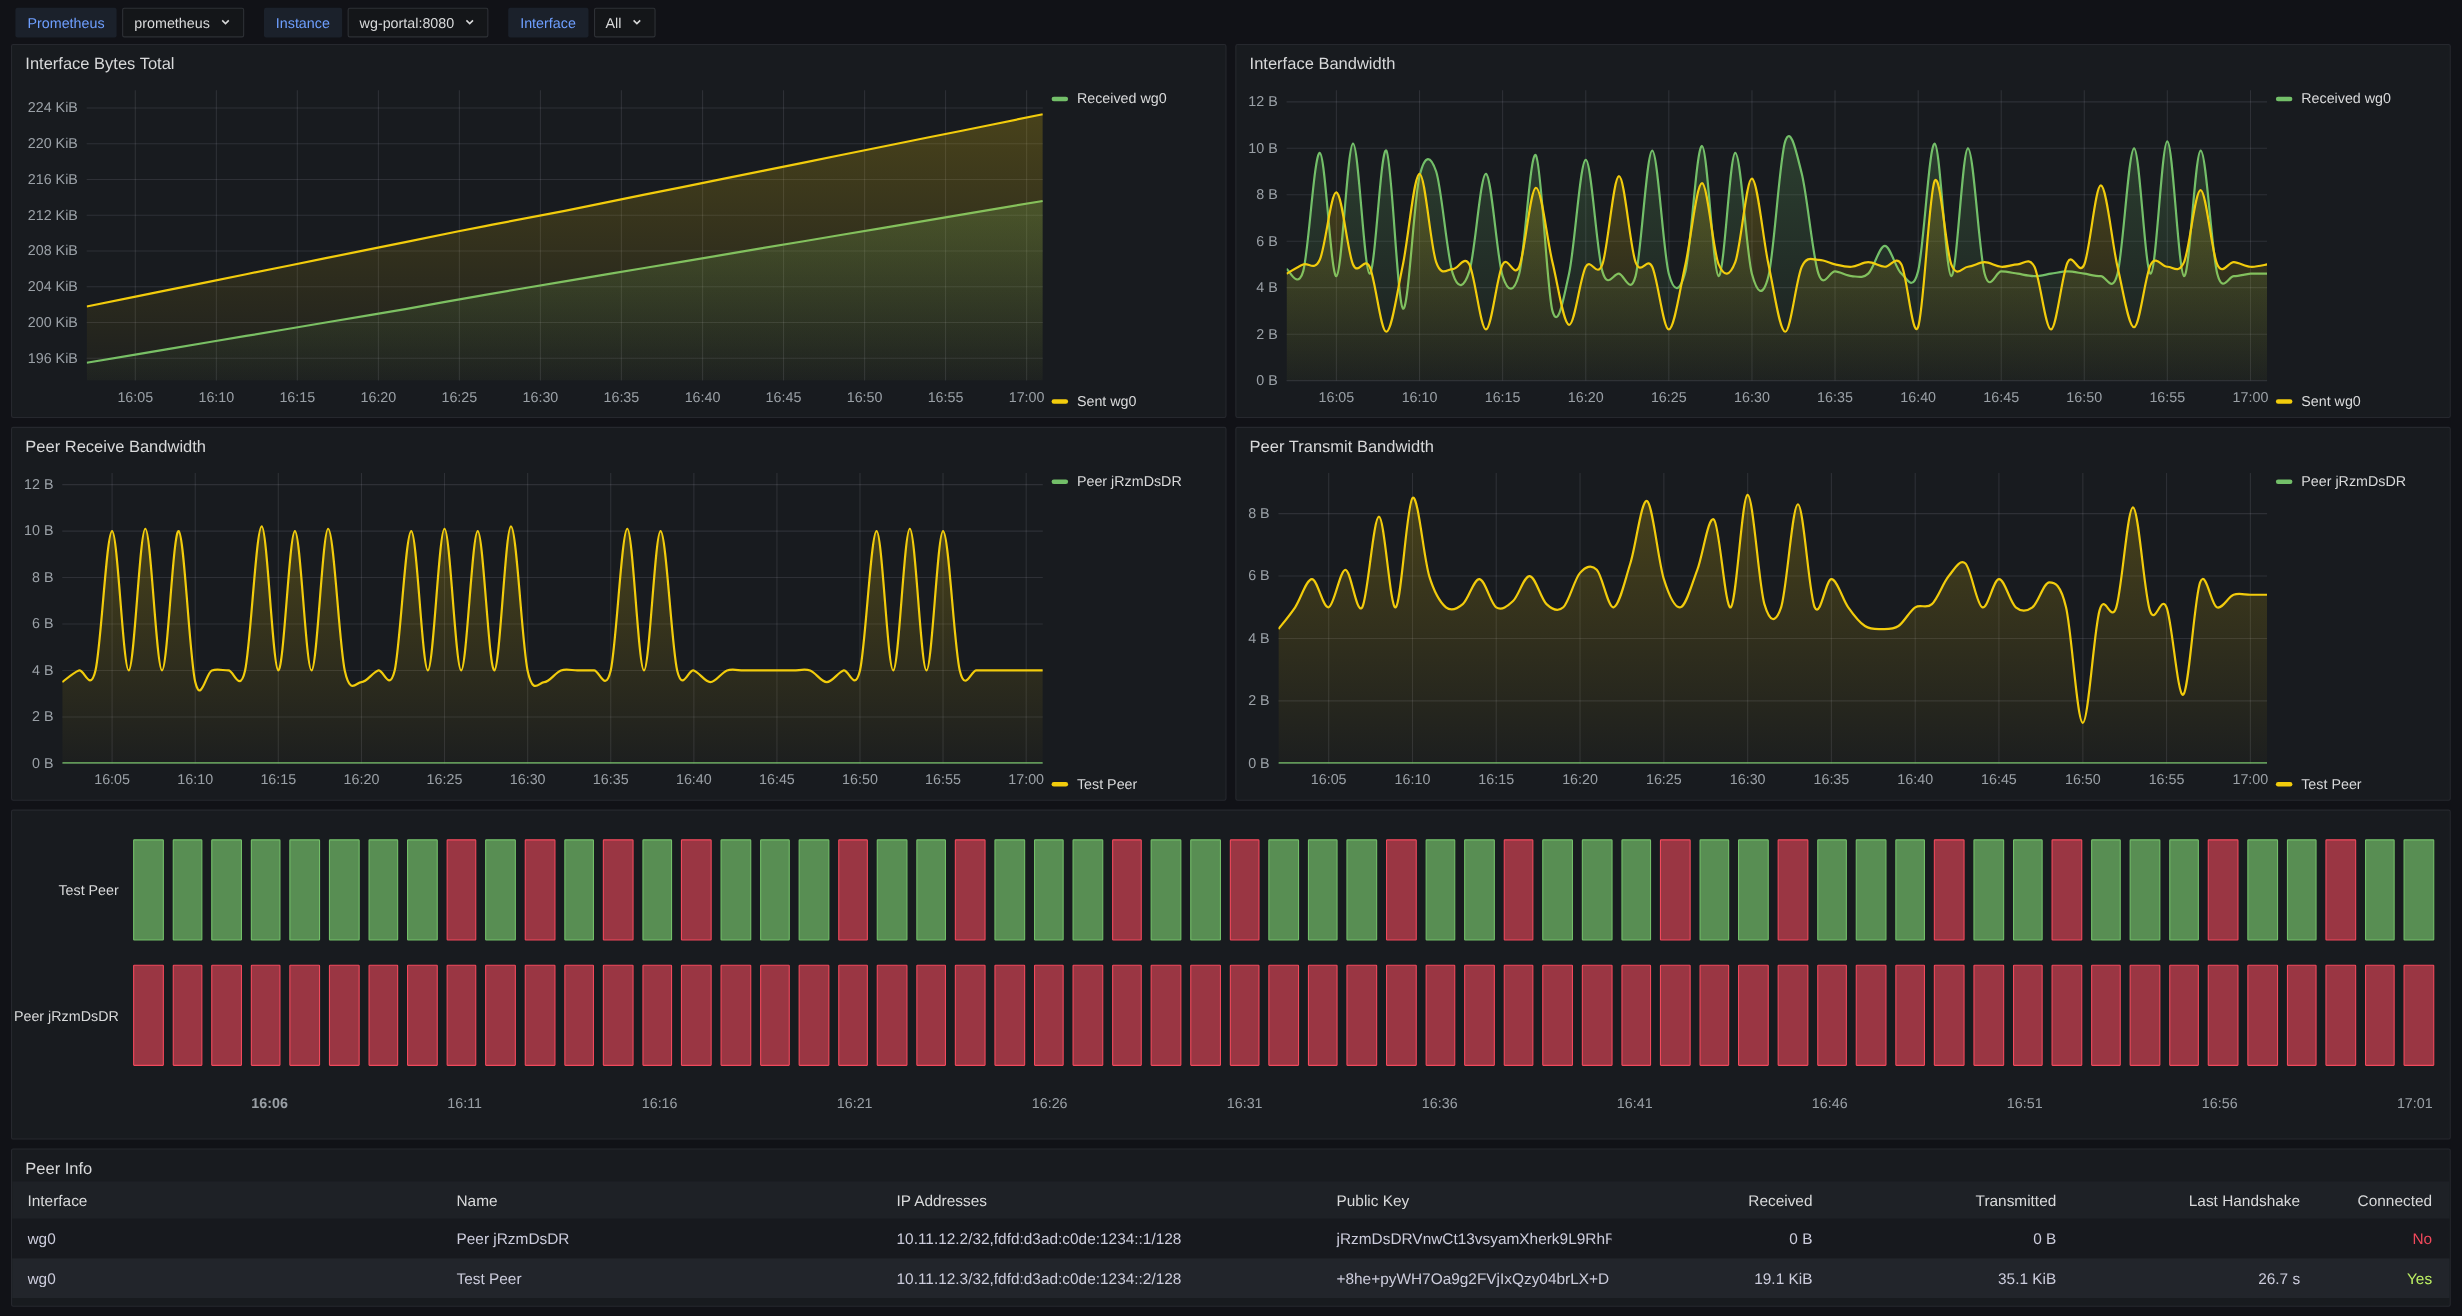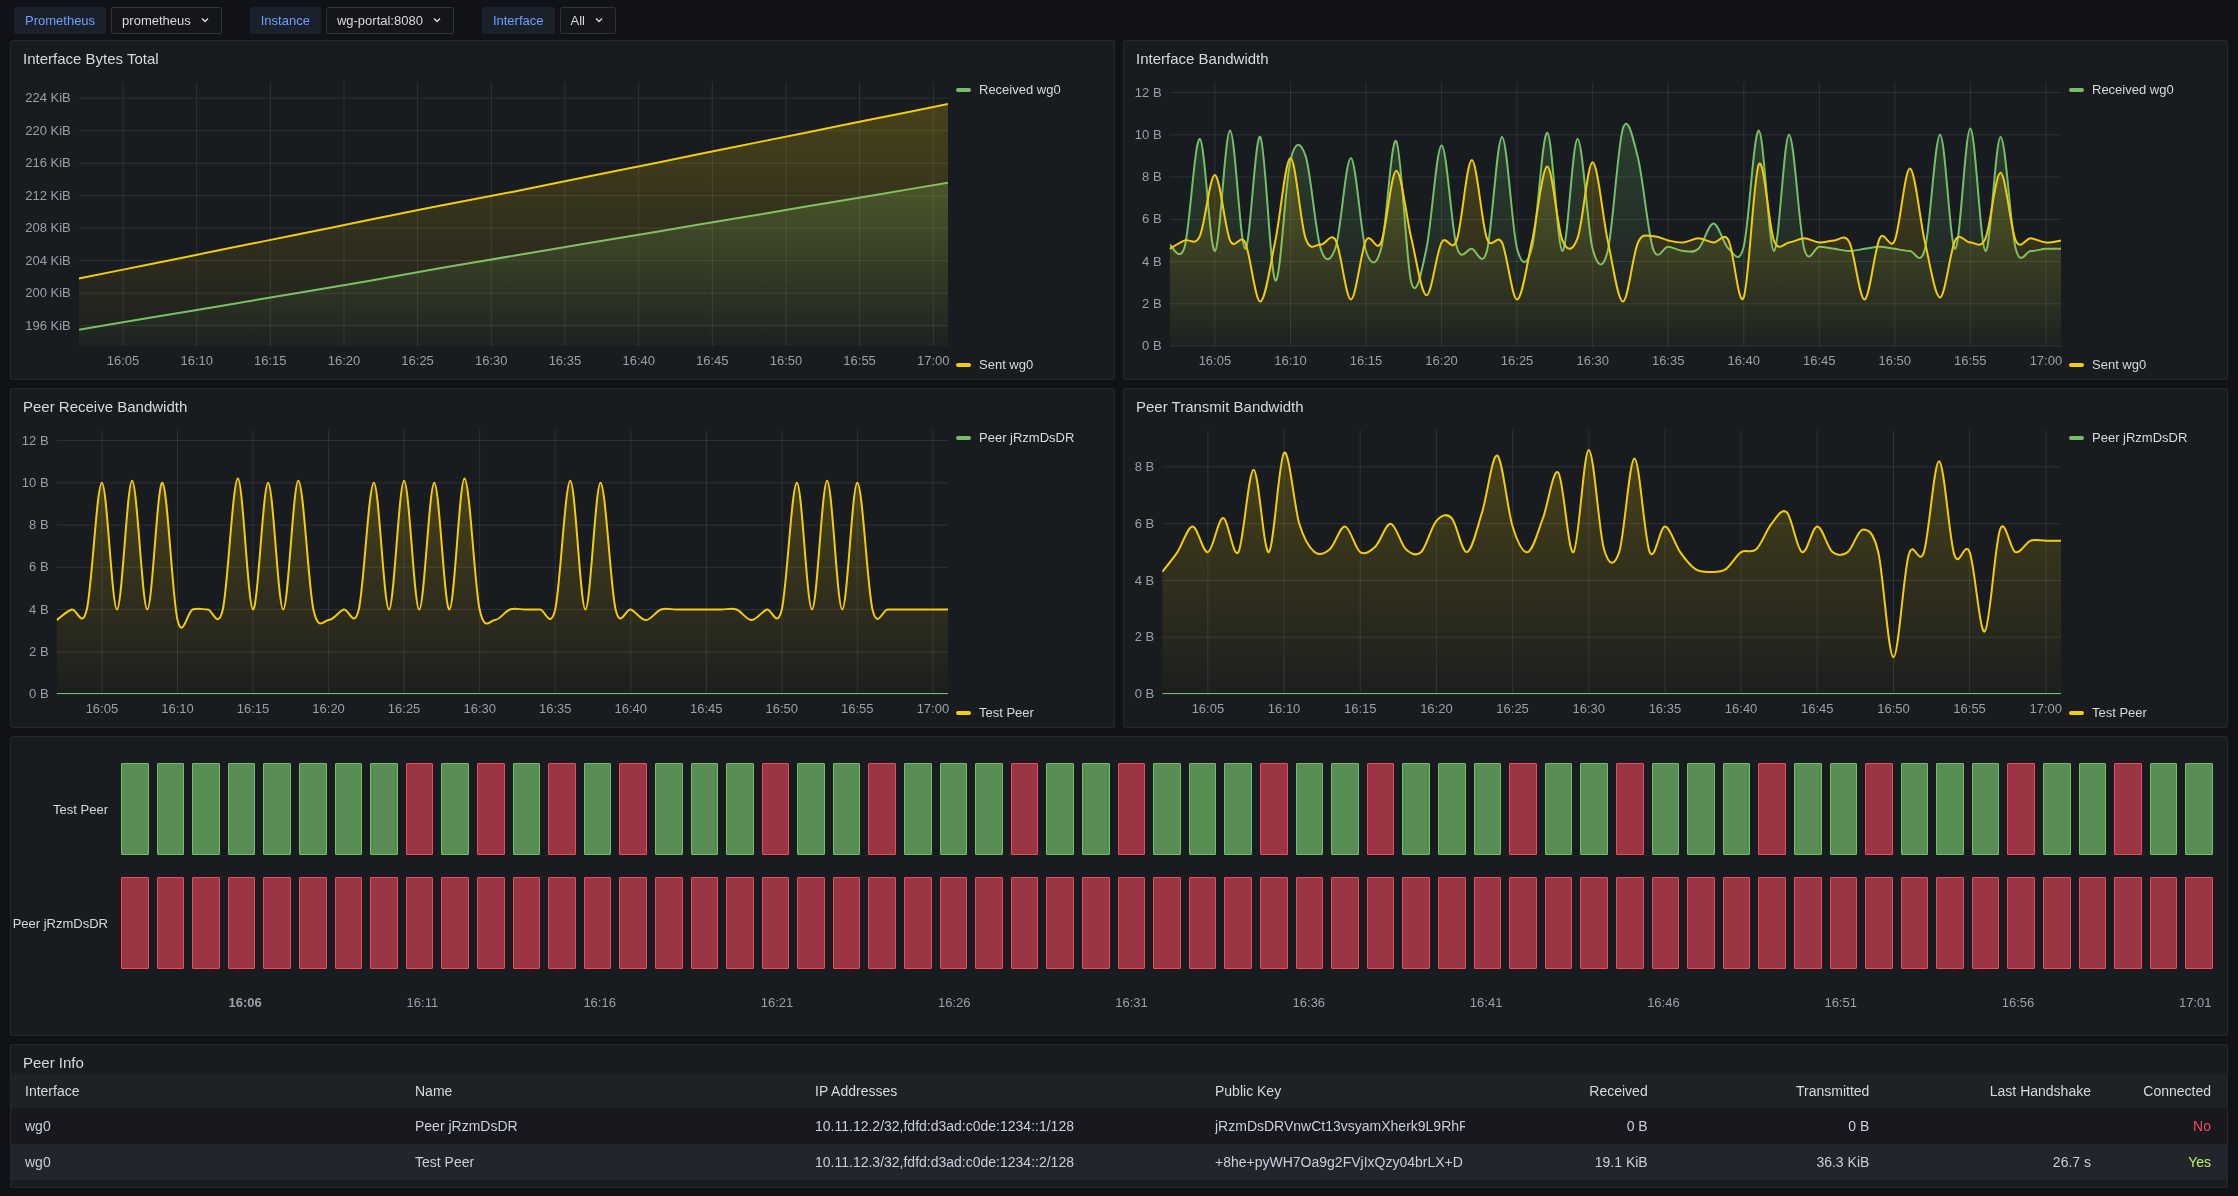--- a/index.html
+++ b/index.html
@@ -1,20 +1,20 @@
 <!DOCTYPE html>
 <html><head>
 <meta charset="utf-8">
 <style>
   * { margin:0; padding:0; box-sizing:border-box; }
   html,body { width:2238px; height:1196px; background:#111217; color:#ccccdc;
     font-family:"Liberation Sans", sans-serif; overflow:hidden; }
 
   
-  .topbar { height:40px; display:flex; gap:28px; padding:0 14px; }
+  .topbar { height:40px; display:flex; gap:18px; padding:0 14px; }
   .var-group { display:flex; align-items:center; gap:5px; }
   .var-label { height:27px; display:flex; align-items:center; padding:0 11px;
     background:#1b212b; border-radius:2px; color:#6e9fff; font-size:13px; font-weight:500; }
   .var-value { height:27px; display:flex; align-items:center; gap:8px; padding:0 10px;
     background:#141619; border:1px solid #2e3136; border-radius:2px; color:#d8d9da;
     font-size:13px; cursor:pointer; }
 
   
   .dash { display:flex; flex-direction:column; gap:8px; padding:0 10px 4px; }
   .row { display:flex; gap:8px; }
@@ -565,20 +565,20 @@
           <div class="td r">0 B</div>
           <div class="td r"></div>
           <div class="td r" style="color: rgb(242, 73, 92);">No</div>
         </div>
         <div class="tr body r1">
           <div class="td">wg0</div>
           <div class="td">Test Peer</div>
           <div class="td">10.11.12.3/32,fdfd:d3ad:c0de:1234::2/128</div>
           <div class="td">+8he+pyWH7Oa9g2FVjIxQzy04brLX+D</div>
           <div class="td r">19.1 KiB</div>
-          <div class="td r">36.3 KiB</div>
+          <div class="td r">35.1 KiB</div>
           <div class="td r">26.7 s</div>
           <div class="td r" style="color: #bef264;">Yes</div>
         </div>
       </div>
   </div>
 
 </div>
 
 </body></html>

